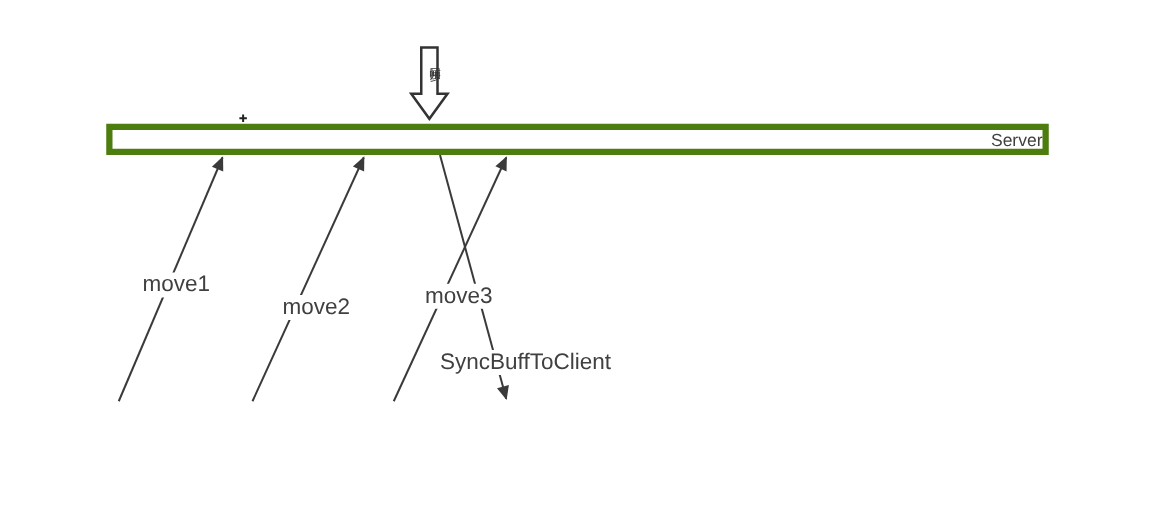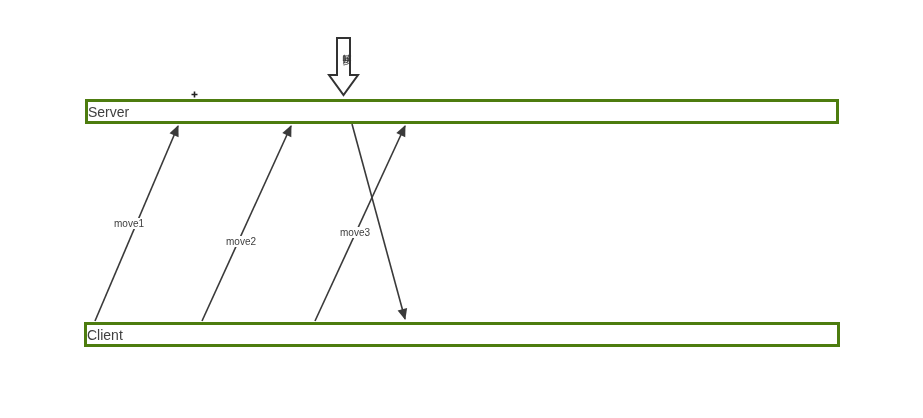--- a/index.html
+++ b/index.html
@@ -18,36 +18,36 @@
   .svg-layer {
     position: absolute;
     left: 0;
     top: 0;
     width: 923px;
     height: 418px;
   }
   .lane {
     position: absolute;
     box-sizing: border-box;
-    border: 3px solid #4d7c0f;
+    border: 5px solid #4d7c0f;
     background: #ffffff;
     display: flex;
     align-items: center;
-    justify-content: flex-start;
+    justify-content: flex-end;
   }
   .lane-server { left: 85px; top: 99px; width: 754px; height: 25px; }
   .lane-client { left: 84px; top: 322px; width: 756px; height: 25px; }
   .lane-label {
     font-size: 14px;
     color: #404040;
     line-height: 1;
   }
   .msg-label {
     position: absolute;
-    font-size: 10px;
+    font-size: 18px;
     color: #404040;
     background: #ffffff;
     padding: 0 2px;
     line-height: 1.1;
     white-space: nowrap;
     text-align: center;
   }
   .lbl-move1 { left: 112px; top: 218px; }
   .lbl-move2 { left: 224px; top: 236px; }
   .lbl-move3 { left: 338px; top: 227px; }
@@ -88,21 +88,19 @@
     <polygon points="337,38 350,38 350,75 358,75 343.5,95 329,75 337,75" fill="#ffffff" stroke="#333333" stroke-width="2"></polygon>
 
     <path d="M 194.5 91.5 v 6 M 191.5 94.5 h 6" stroke="#222222" stroke-width="1.6"></path>
   </svg>
 
   <div class="down-arrow-label">帧同步</div>
 
   <div class="lane lane-server">
     <span class="lane-label">Server</span>
   </div>
-  <div class="lane lane-client">
-    <span class="lane-label">Client</span>
-  </div>
 
   <div class="msg-label lbl-move1">move1</div>
   <div class="msg-label lbl-move2">move2</div>
   <div class="msg-label lbl-move3">move3</div>
+  <div class="msg-label lbl-sync">SyncBuffToClient</div>
 
 </div>
 
 </body></html>

